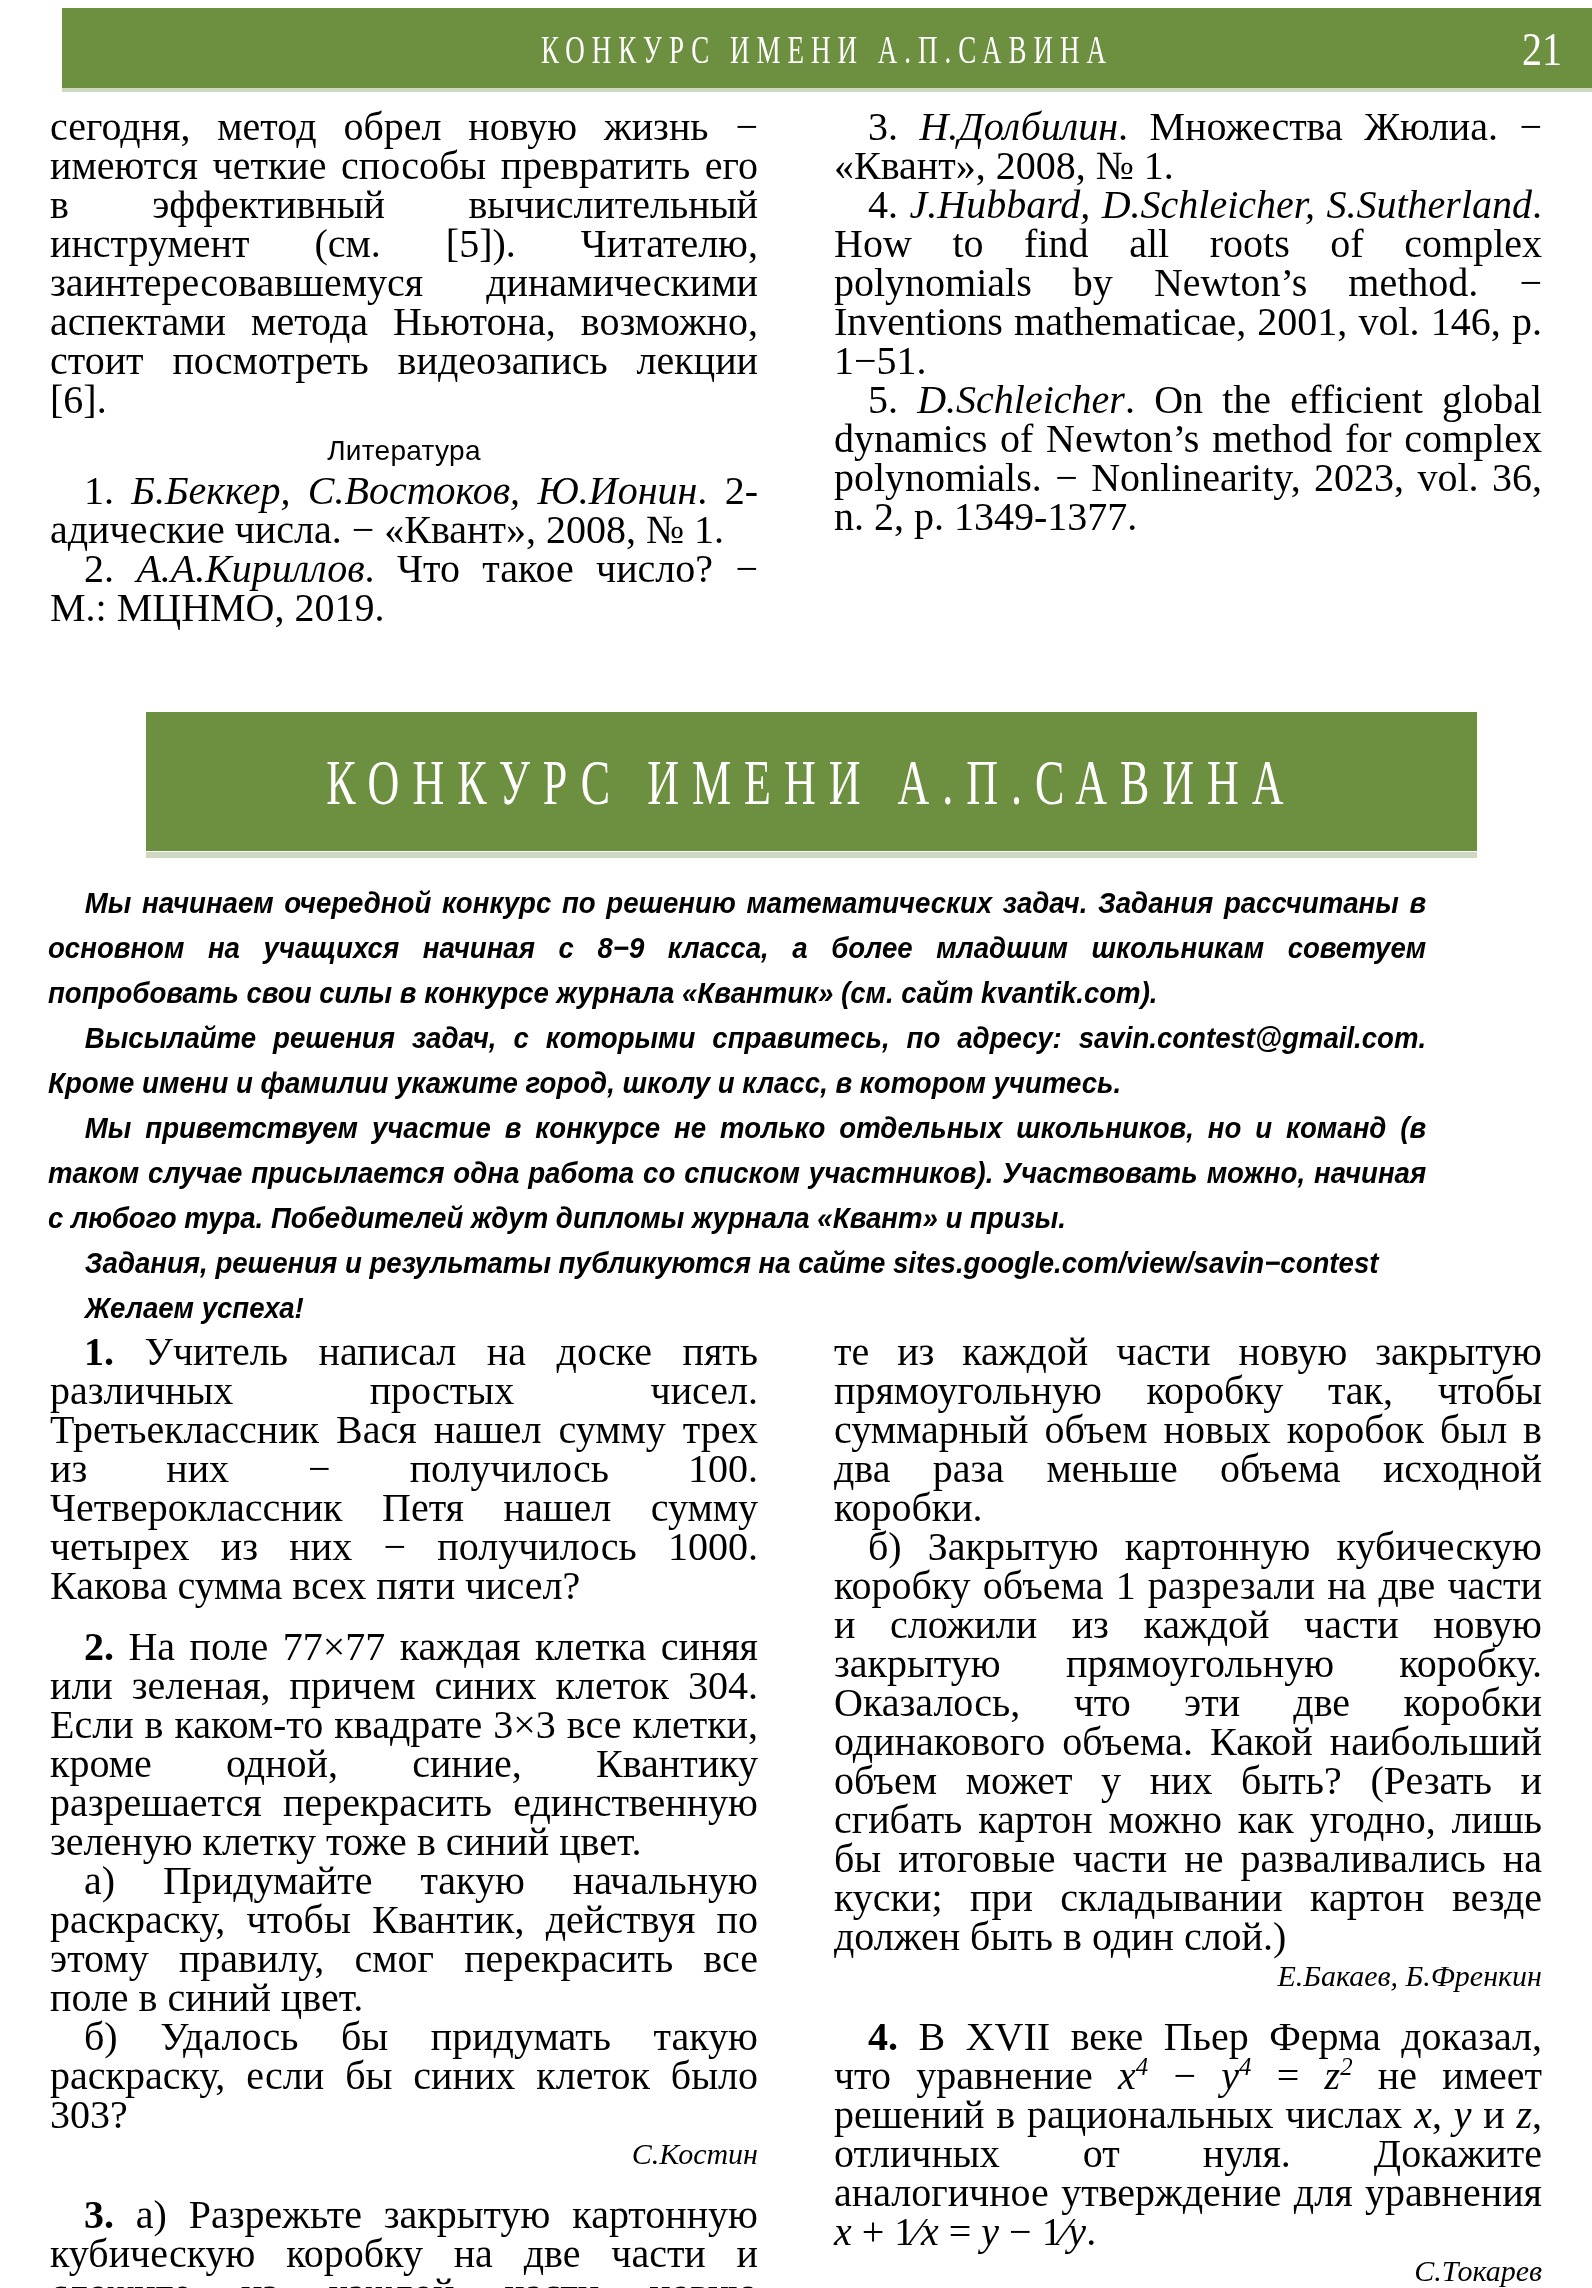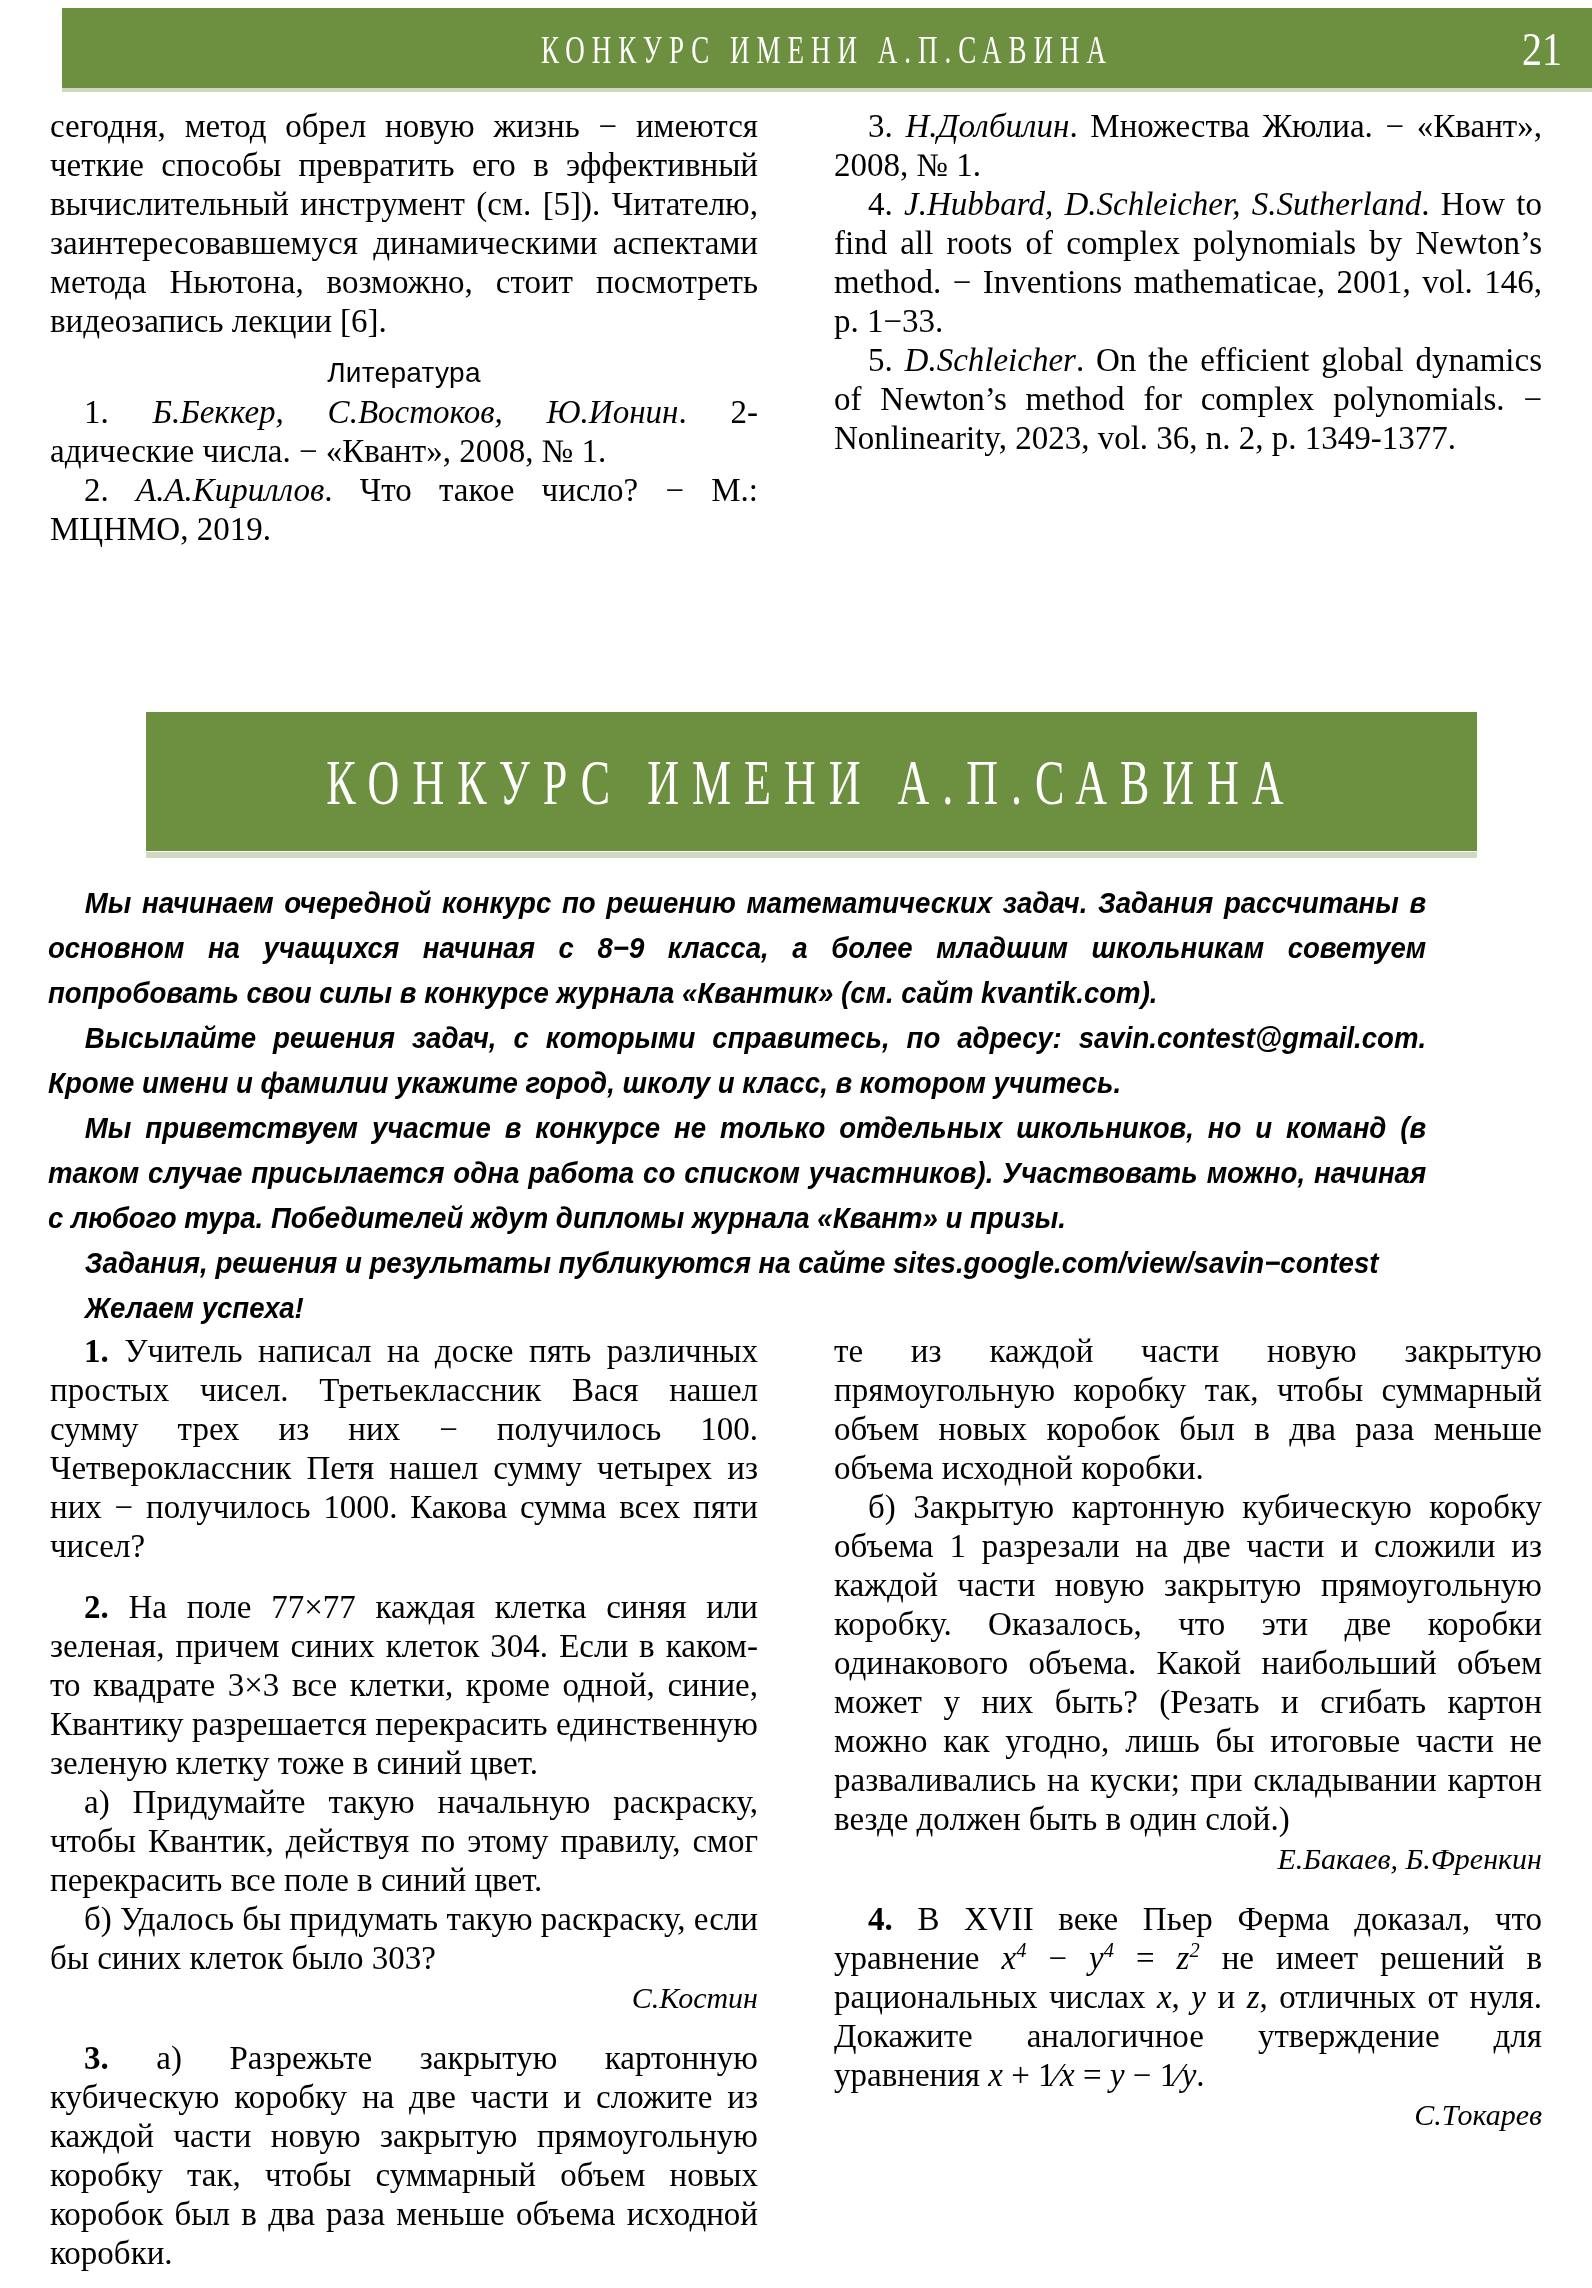--- a/index.html
+++ b/index.html
@@ -71,21 +71,21 @@
     top: 107px;
     width: 1493px;
     display: flex;
     gap: 76px;
   }
   .col {
     width: 708px;
   }
   p.body {
     margin: 0;
-    font-size: 33px;
+    font-size: 40px;
     line-height: 39px;
     text-align: justify;
     text-justify: inter-word;
     hyphens: manual;
   }
   p.body.ind { text-indent: 34px; }
   p.noind { text-indent: 0; }
 
   .litheader {
     margin: 16px 0 4px 0;
@@ -193,21 +193,21 @@
 
   <div class="col">
     <p class="body noind">сегодня, метод обрел новую жизнь − имеются четкие способы превратить его в эффективный вычислительный инструмент (см. [5]). Читателю, заинтересовавшемуся динамическими аспектами метода Ньютона, возможно, стоит посмотреть видеозапись лекции [6].</p>
     <div class="litheader">Литература</div>
     <p class="body ind"><span>1.</span> <span class="it">Б.Беккер, С.Востоков, Ю.Ионин</span><span>. 2-адические числа. − «Квант», 2008, № 1.</span></p>
     <p class="body ind"><span>2.</span> <span class="it">А.А.Кириллов</span><span>. Что такое число? − М.: МЦНМО, 2019.</span></p>
   </div>
 
   <div class="col">
     <p class="body ind"><span>3.</span> <span class="it">Н.Долбилин</span><span>. Множества Жюлиа. − «Квант», 2008, № 1.</span></p>
-    <p class="body ind"><span>4.</span> <span class="it">J.Hubbard, D.Schleicher, S.Sutherland</span><span>. How to find all roots of complex polynomials by Newton’s method. − Inventions mathematicae, 2001, vol. 146, p. 1−33.</span></p>
+    <p class="body ind"><span>4.</span> <span class="it">J.Hubbard, D.Schleicher, S.Sutherland</span><span>. How to find all roots of complex polynomials by Newton’s method. − Inventions mathematicae, 2001, vol. 146, p. 1−51.</span></p>
     <p class="body ind"><span>5.</span> <span class="it">D.Schleicher</span><span>. On the efficient global dynamics of Newton’s method for complex polynomials. − Nonlinearity, 2023, vol. 36, n. 2, p. 1349-1377.</span></p>
   </div>
 
 </div>
 
 <div class="banner">
   <div class="banner-text">КОНКУРС ИМЕНИ А.П.САВИНА</div>
 </div>
 <div class="banner-shadow"></div>
 

